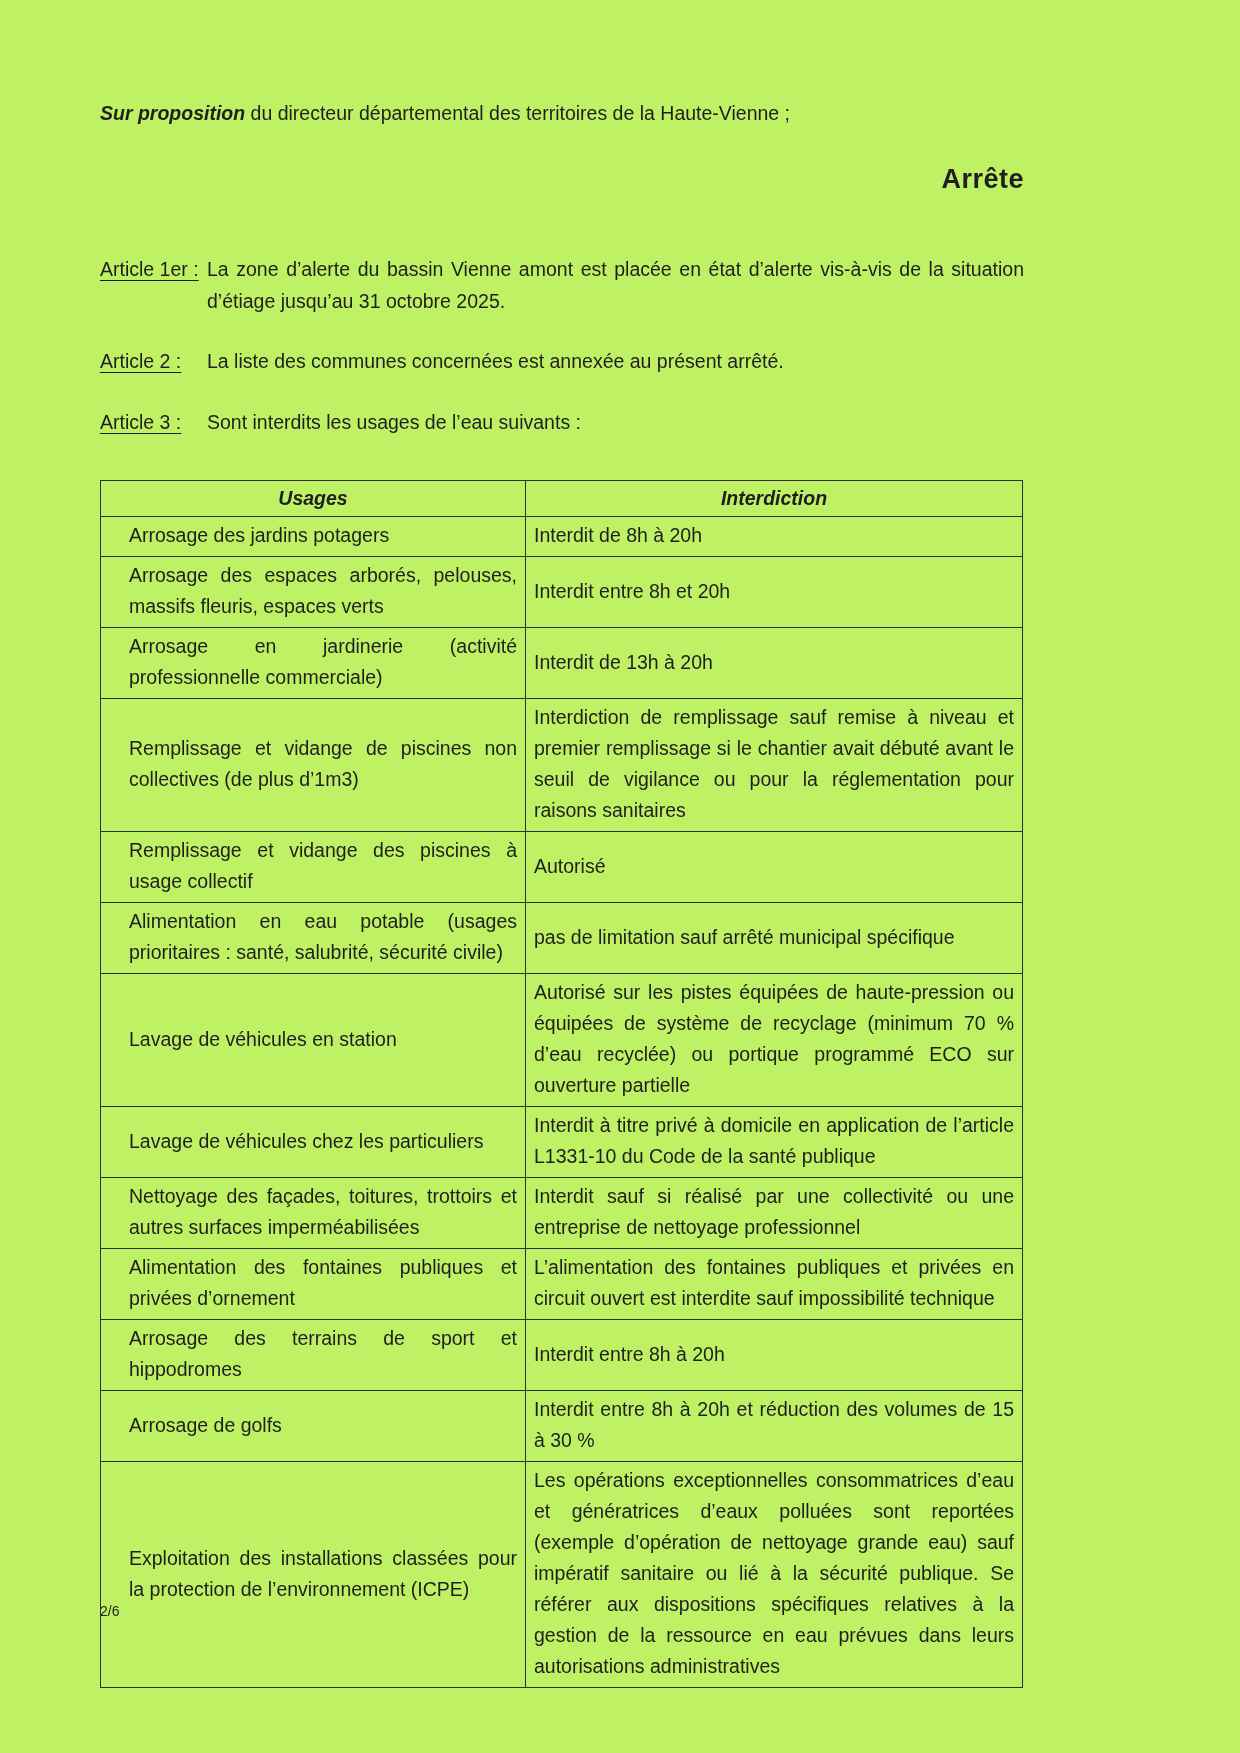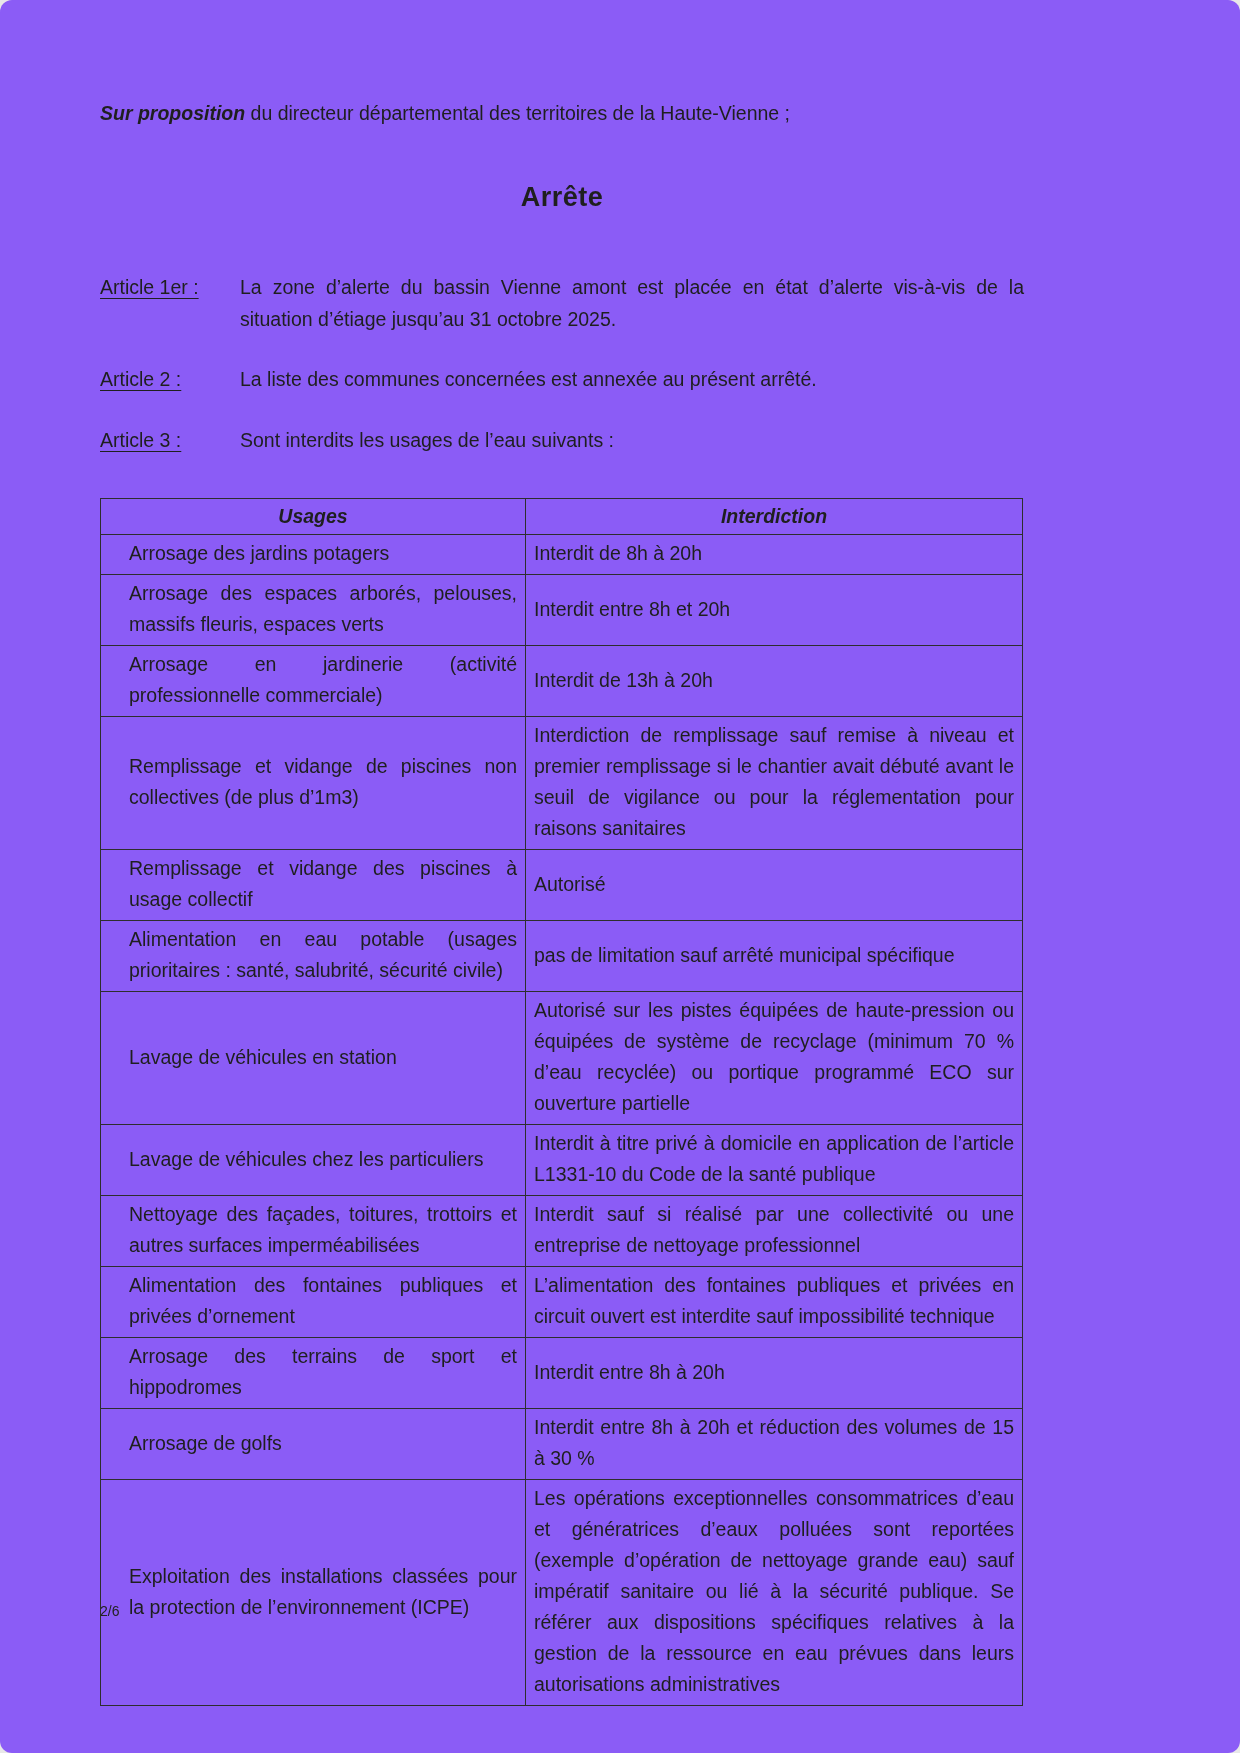--- a/index.html
+++ b/index.html
@@ -5,54 +5,52 @@
   html, body {
     margin: 0;
     padding: 0;
     background: #e8e8e8;
   }
   .page {
     position: relative;
     width: 1240px;
     height: 1753px;
     margin: 0 auto;
-    background: #8b5cf6;
+    background: #bef264;
     font-family: "Liberation Sans", "DejaVu Sans", sans-serif;
     color: #1f1f1f;
     overflow: hidden;
-    border-radius: 12px;
   }
   .content {
     position: absolute;
     left: 100px;
     top: 0;
     width: 924px;
   }
   .proposition {
     margin-top: 98px;
     font-size: 19.5px;
     line-height: 30px;
   }
   .proposition .lead {
     font-weight: bold;
     font-style: italic;
   }
   .doc-title {
-    margin-top: 54px;
-    text-align: center;
+    margin-top: 36px;
+    text-align: right;
     font-size: 27px;
     font-weight: 600;
     letter-spacing: 0.5px;
   }
   .article {
     display: flex;
     align-items: flex-start;
     font-size: 19.5px;
     line-height: 32px;
-    gap: 33px;
   }
   .article-1 { margin-top: 58px; }
   .article-2 { margin-top: 28px; align-items: center; }
   .article-3 { margin-top: 29px; }
   .article .label {
     flex: 0 0 107px;
     text-decoration: underline;
     text-underline-offset: 4px;
     white-space: nowrap;
   }

